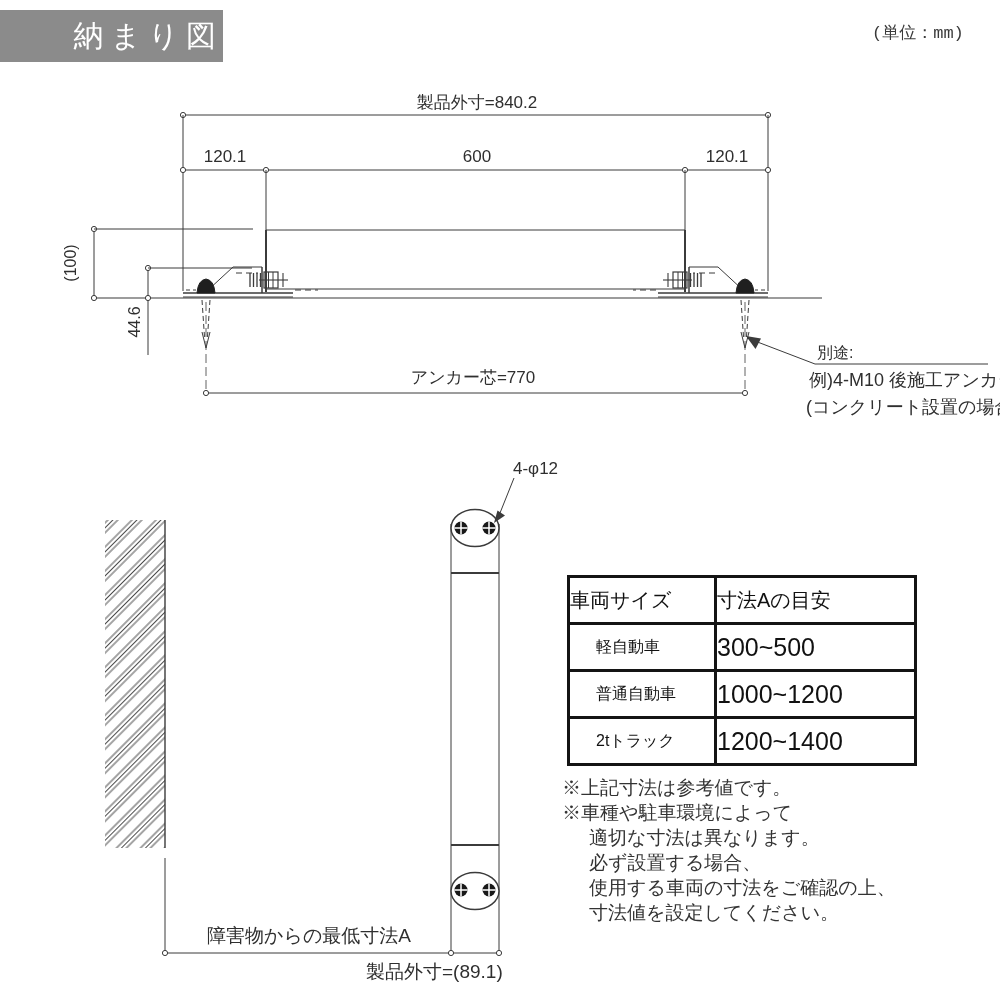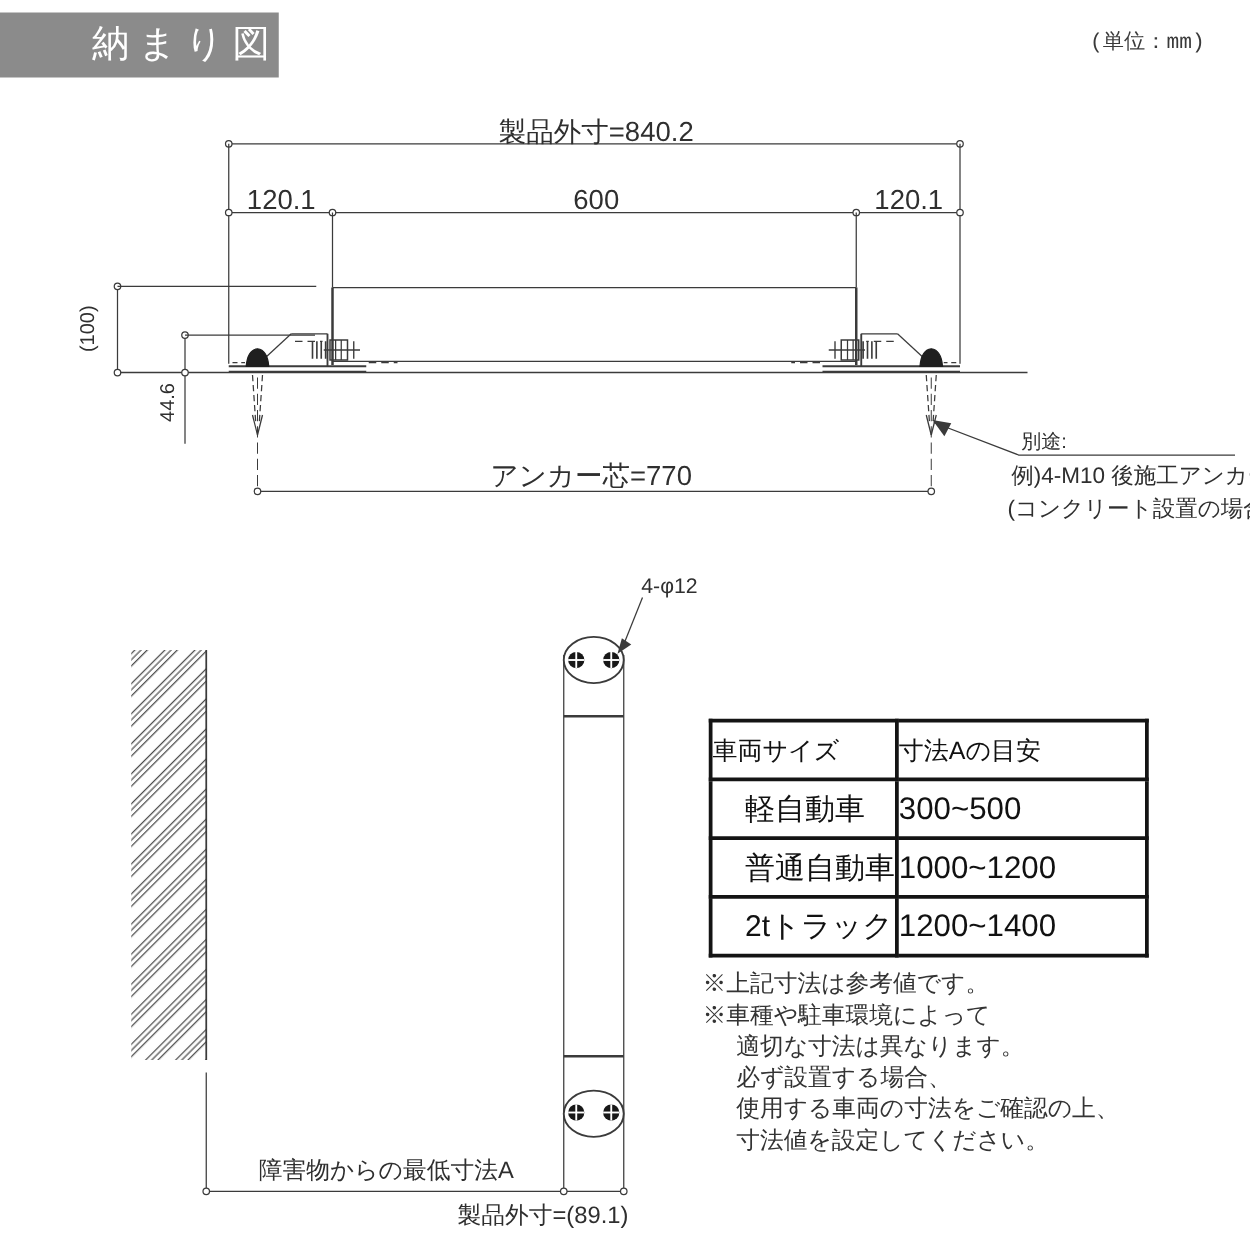--- a/index.html
+++ b/index.html
@@ -10,40 +10,40 @@
   .abs{position:absolute;white-space:nowrap;}
   .ctr{transform:translateX(-50%);}
   .rot{transform:translate(-50%,-50%) rotate(-90deg);transform-origin:center;}
   #title-box{
     left:0;top:10px;width:223px;height:52px;background:#8b8b8b;color:#ffffff;
     font-size:30px;line-height:52px;padding-left:44px;letter-spacing:7px;
     box-sizing:border-box;
     text-align:right;
   }
   #unit-label{left:872px;top:21px;font-size:17px;color:#3a3a3a;font-family:Liberation Mono, monospace;}
-  .dim{font-size:22px;color:#2f2f2f;}
+  .dim{font-size:17px;color:#2f2f2f;}
   .dim-sm{font-size:16px;color:#2f2f2f;}
   #anchor-note-1{left:817px;top:343px;font-size:16px;}
   #anchor-note-2{left:809px;top:368px;font-size:18px;}
   #anchor-note-3{left:806px;top:395px;font-size:18px;}
   #holes-label{left:513px;top:459px;font-size:17px;}
   #clearance-label{left:309px;top:923px;font-size:19px;}
   #plan-outer-label{left:366px;top:959px;font-size:19px;}
   #size-table{
     left:567px;top:575px;border-collapse:collapse;table-layout:fixed;
     text-align:left;color:#111111;background:#ffffff;
   }
   #size-table th,#size-table td{
     border:3px solid #141414;padding:0;vertical-align:middle;
   }
   #size-table .c1{width:118px;}
   #size-table .c2{width:197px;}
   #size-table tr{height:47px;}
   #size-table th{font-size:20px;font-weight:normal;}
-  #size-table td.size{font-size:24px;padding-left:26px;}
+  #size-table td.size{font-size:16px;padding-left:26px;}
   #size-table td.range{font-size:25px;}
   #notes{left:562px;top:776px;font-size:19px;line-height:24.9px;color:#333333;}
   #notes .indent{padding-left:27px;}
   svg{position:absolute;left:0;top:0;}
 </style>
 </head>
 <body>
 
 <svg width="1000" height="1000" viewBox="0 0 1000 1000">
   <defs>

